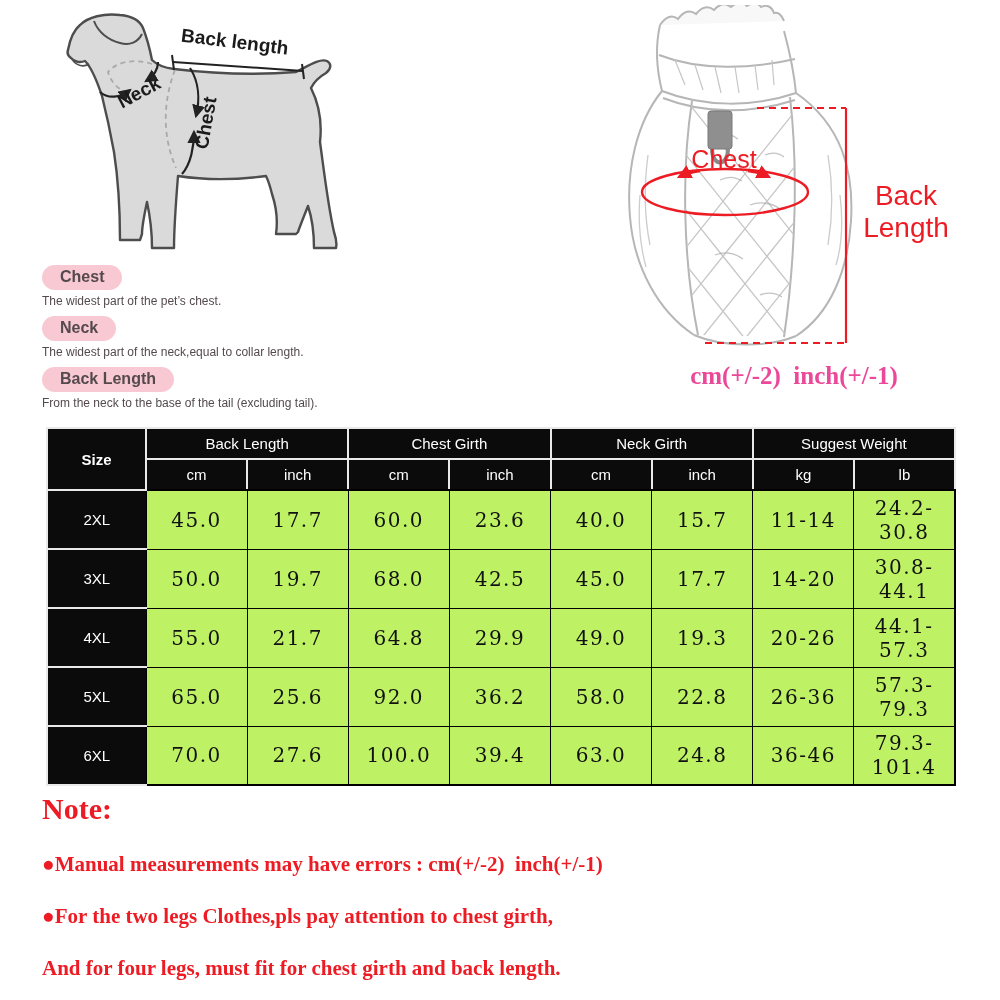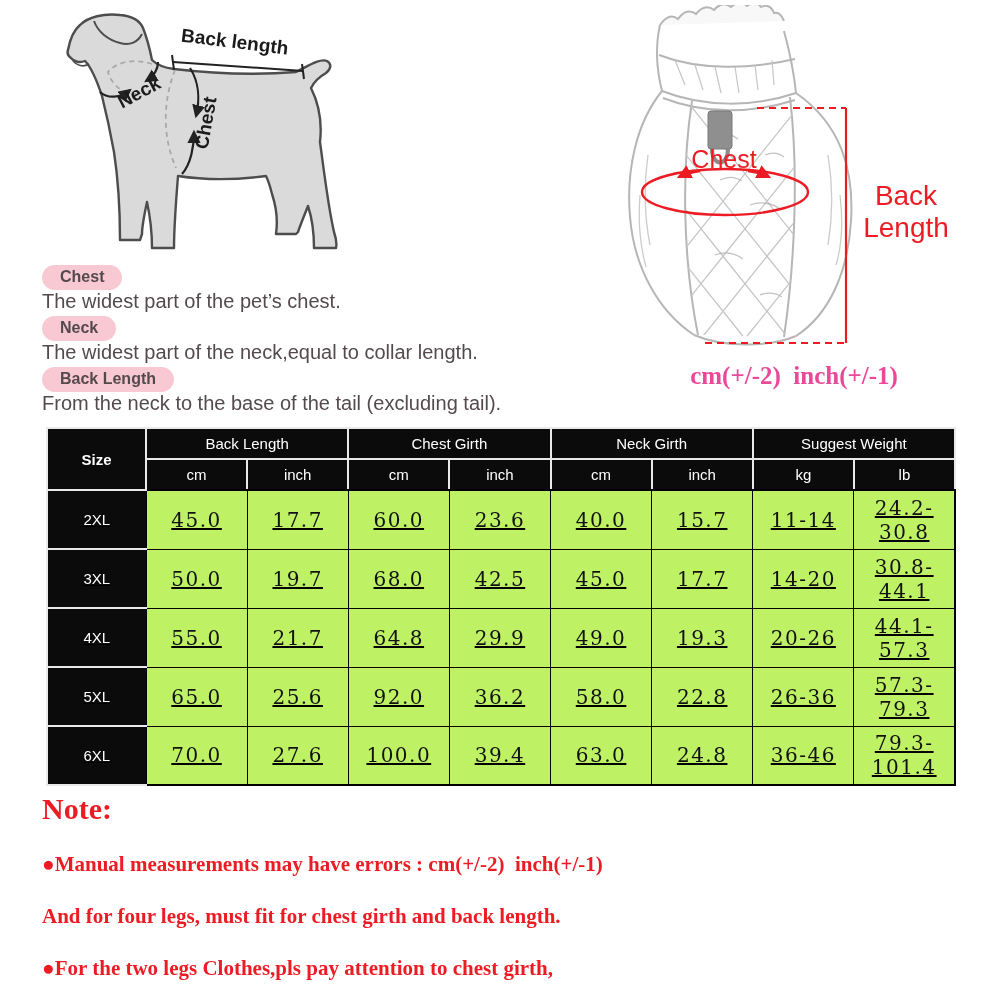--- a/index.html
+++ b/index.html
@@ -10,32 +10,32 @@
   .dog-svg{position:absolute;left:28px;top:6px;width:360px;height:260px;}
   .vest-svg{position:absolute;left:600px;top:5px;width:360px;height:355px;}
   .tolerance{position:absolute;left:624px;top:362px;width:340px;text-align:center;
              color:#ec4899;font-family:"Liberation Serif",serif;font-weight:bold;
              font-size:25px;white-space:pre;}
 
   
   .def{position:absolute;left:42px;width:520px;color:#544a4e;}
   .def .pill{display:inline-block;background:#f9c9d3;border-radius:13px;padding:3px 18px 4px 18px;
              font-size:16px;font-weight:bold;color:#544a4e;}
-  .def .def-text{margin-top:3px;font-size:20px;line-height:17px;color:#544a4e;}
+  .def .def-text{margin-top:3px;font-size:12px;line-height:17px;color:#544a4e;}
   .def-chest{top:265px;} .def-neck{top:316px;} .def-backlength{top:367px;}
 
   
   table.size-table{position:absolute;left:46px;top:427px;width:910px;border-collapse:collapse;
                    table-layout:fixed;border:2px solid #000;}
   table.size-table col.c-size{width:99px;}
   table.size-table thead th{height:27px;background:#0b0b0b;color:#fff;font-weight:normal;
                             font-size:15px;border:2px solid #e9e9e9;}
   table.size-table thead tr.sub th{border-bottom:2px solid #000;}
   table.size-table th.size-head{border-right:2px solid #e9e9e9;font-weight:bold;}
-  table.size-table tbody tr{height:59px;text-decoration:underline;}
+  table.size-table tbody tr{height:59px;}
   table.size-table tbody th.size-cell{background:#0b0b0b;color:#fff;font-weight:normal;
                             font-size:15px;border:2px solid #e9e9e9;border-right:1px solid #000;}
   table.size-table tbody td{background:#bef264;color:#111;text-align:center;
                             font-family:"DejaVu Serif",serif;font-size:20px;letter-spacing:1.5px;
                             border:1px solid #000;}
 
   
   .notes{position:absolute;left:42px;top:794px;width:930px;color:#ed1c24;
          font-family:"Liberation Serif",serif;font-weight:bold;}
   .note-heading{font-size:30px;line-height:30px;}
@@ -264,17 +264,17 @@
         <td>24.8</td>
         <td>36-46</td>
         <td>79.3-101.4</td>
       </tr>
     </tbody>
   </table>
 
   <div class="notes">
     <div class="note-heading">Note:</div>
     <div class="note-item">●Manual measurements may have errors : cm(+/-2)  inch(+/-1)</div>
+    <div class="note-item">●For the two legs Clothes,pls pay attention to chest girth,</div>
     <div class="note-item">And for four legs, must fit for chest girth and back length.</div>
-    <div class="note-item">●For the two legs Clothes,pls pay attention to chest girth,</div>
   </div>
 
 </div>
 
 </body></html>

